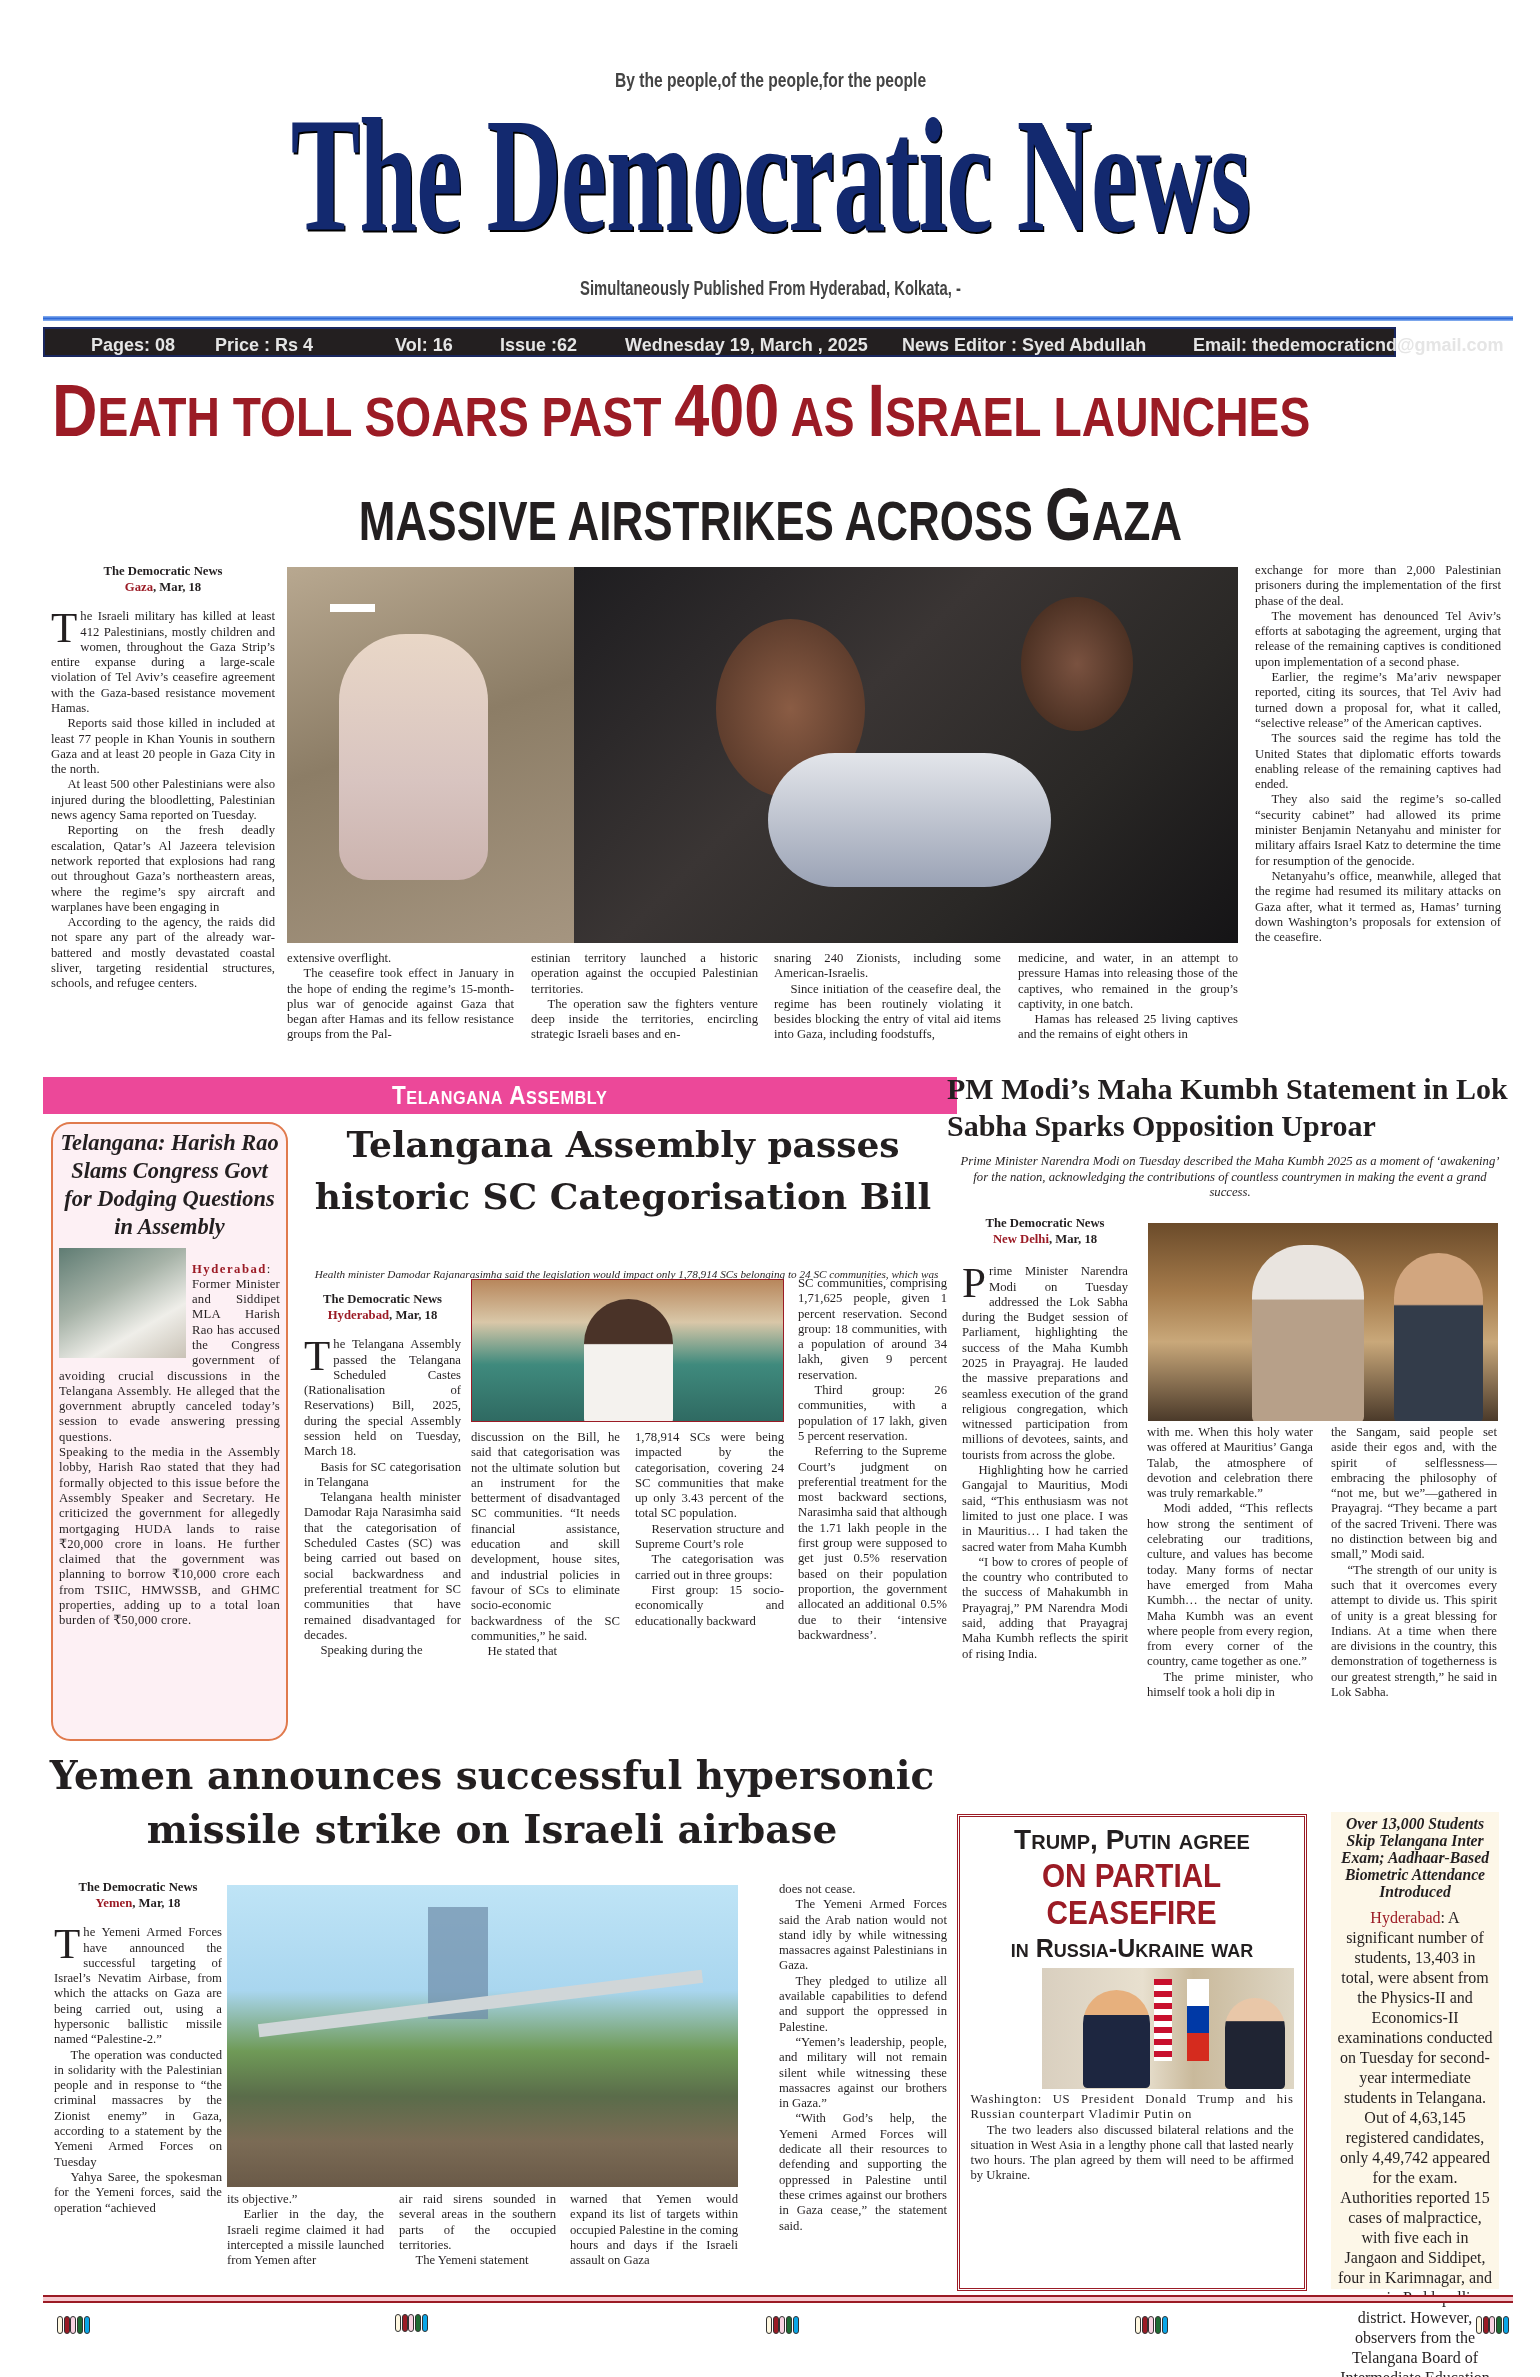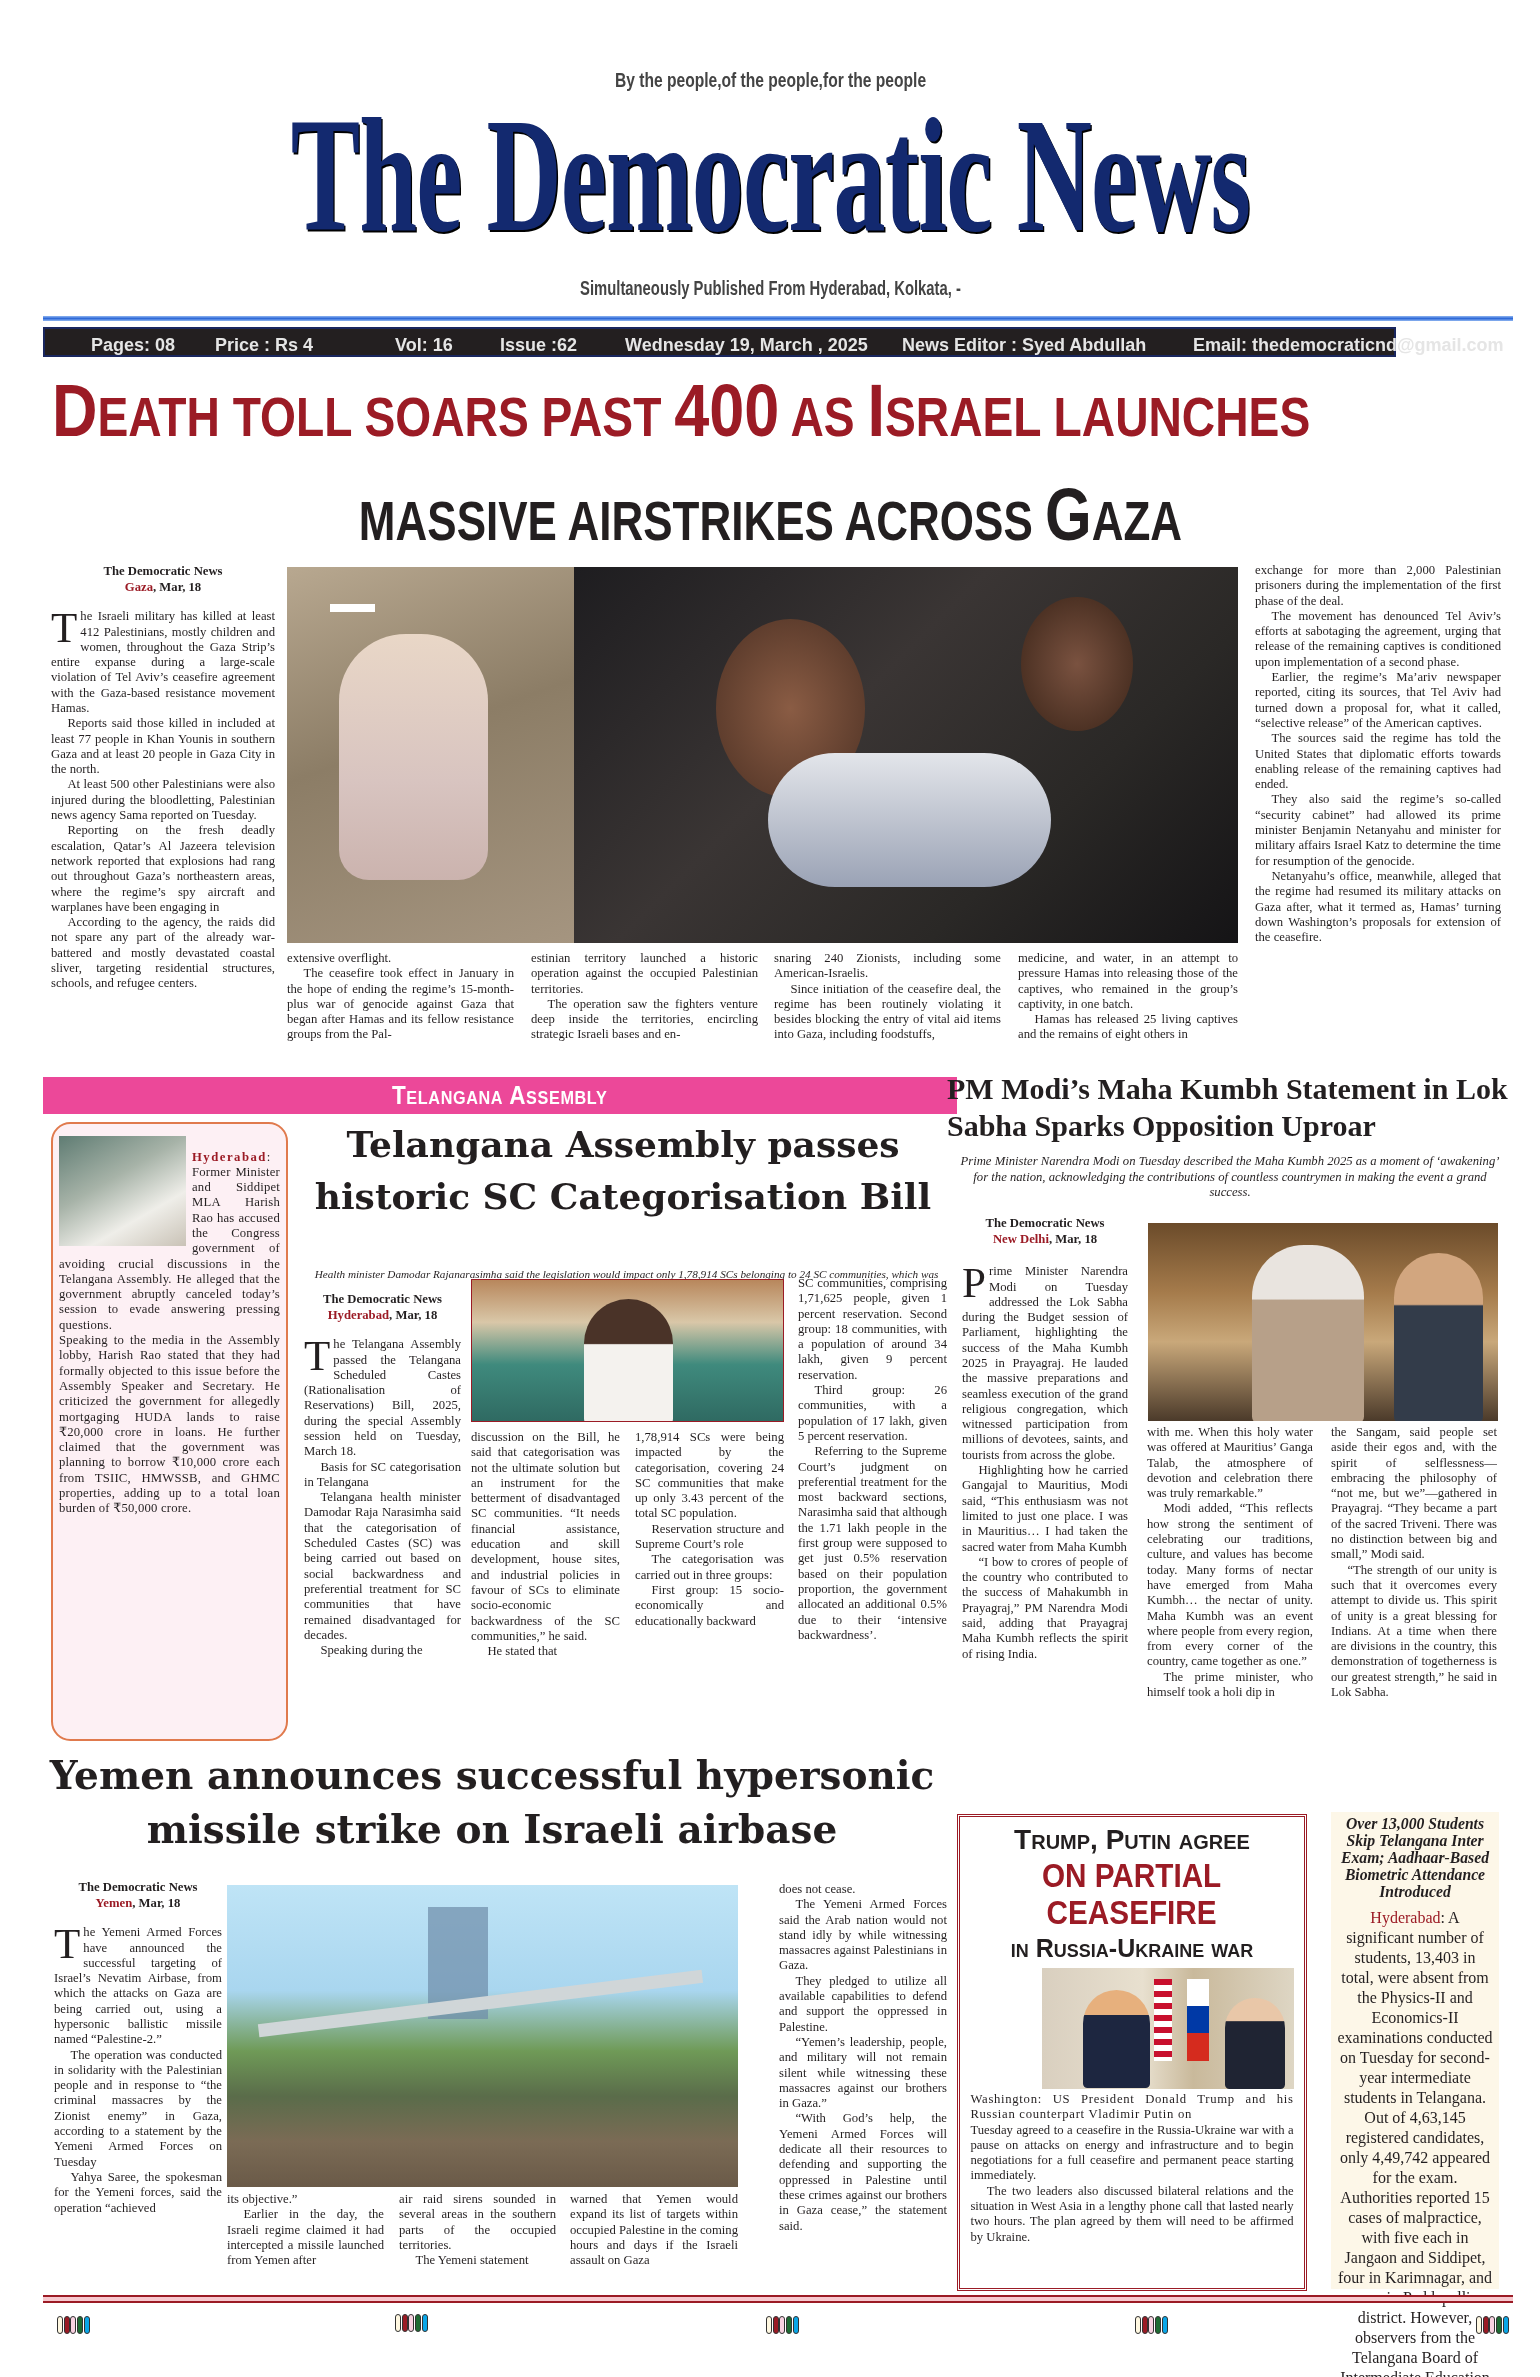--- a/index.html
+++ b/index.html
@@ -116,20 +116,21 @@
   <p>The movement has denounced Tel Aviv’s efforts at sabotaging the agreement, urging that release of the remaining captives is conditioned upon implementation of a second phase.</p>
   <p>Earlier, the regime’s Ma’ariv newspaper reported, citing its sources, that Tel Aviv had turned down a proposal for, what it called, “selective release” of the American captives.</p>
   <p>The sources said the regime has told the United States that diplomatic efforts towards enabling release of the remaining captives had ended.</p>
   <p>They also said the regime’s so-called “security cabinet” had allowed its prime minister Benjamin Netanyahu and minister for military affairs Israel Katz to determine the time for resumption of the genocide.</p>
   <p>Netanyahu’s office, meanwhile, alleged that the regime had resumed its military attacks on Gaza after, what it termed as, Hamas’ turning down Washington’s proposals for extension of the ceasefire.</p>
 </div>
 
 <div class="abs sect-bar"><span style="font-variant:small-caps">Telangana Assembly</span></div>
 
 <div class="abs sidebox">
+  <h3>Telangana: Harish Rao Slams Congress Govt for Dodging Questions in Assembly</h3>
   <div style="float:left;width:127px;height:110px;margin:7.5px 6px 3px 0;background:linear-gradient(150deg,#5f7c73 0%,#a7b3a8 40%,#efeee9 70%,#c9c2b6 100%)"></div>
   <div class="txt" style="margin-top:21px;letter-spacing:0.2px">
     <p class="noind"><b style="color:#9b1b25;letter-spacing:1.5px">Hyderabad</b><span>: Former Minister and Siddipet MLA Harish Rao has accused the Congress government of avoiding crucial discussions in the Telangana Assembly. He alleged that the government abruptly canceled today’s session to evade answering pressing questions.</span></p>
     <p class="noind">Speaking to the media in the Assembly lobby, Harish Rao stated that they had formally objected to this issue before the Assembly Speaker and Secretary. He criticized the government for allegedly mortgaging HUDA lands to raise ₹20,000 crore in loans. He further claimed that the government was planning to borrow ₹10,000 crore each from TSIIC, HMWSSB, and GHMC properties, adding up to a total loan burden of ₹50,000 crore.</p>
   </div>
 </div>
 
 <div class="abs sc-title">Telangana Assembly passes historic SC Categorisation Bill</div>
 <div class="abs sc-deck">Health minister Damodar Rajanarasimha said the legislation would impact only 1,78,914 SCs belonging to 24 SC communities, which was only 3.43% of the total SC population in Telangana.</div>
 
@@ -231,21 +232,20 @@
   <div class="tp-h2">ON PARTIAL CEASEFIRE</div>
   <div class="tp-h3" style="font-variant:small-caps">in Russia-Ukraine war</div>
   <div style="float:right;width:252px;height:121px;margin:3px 0 3px 7.5px;background:linear-gradient(90deg,#d9cfbf 0%,#e8e0cf 40%,#c9b99b 60%,#ded6c4 100%);position:relative">
     <div style="position:absolute;left:41px;top:22.4px;width:67px;height:98px;border-radius:34px 34px 4.5px 4.5px;background:linear-gradient(#e7b07d 0 25%,#1d2640 26%)"></div>
     <div style="position:absolute;left:183px;top:30px;width:60px;height:91px;border-radius:30px 30px 4.5px 4.5px;background:linear-gradient(#e9c7a8 0 25%,#1f2433 26%)"></div>
     <div style="position:absolute;left:112px;top:11.2px;width:18.6px;height:82px;background:repeating-linear-gradient(#c8102e 0 6px,#fff 6px 12px)"></div>
     <div style="position:absolute;left:145px;top:11.2px;width:22.4px;height:82px;background:linear-gradient(#fff 0 33%,#0039a6 33% 66%,#d52b1e 66%)"></div>
   </div>
   <div class="txt">
     <p class="noind" style="letter-spacing:0.7px">Washington: US President Donald Trump and his Russian counterpart Vladimir Putin on</p>
-    <p class="noind">Tuesday agreed to a ceasefire in the Russia-Ukraine war with a pause on attacks on energy and infrastructure and to begin negotiations for a full ceasefire and permanent peace starting immediately.</p>
     <p>The two leaders also discussed bilateral relations and the situation in West Asia in a lengthy phone call that lasted nearly two hours. The plan agreed by them will need to be affirmed by Ukraine.</p>
   </div>
 </div>
 
 <div class="abs stu-box">
   <h3>Over 13,000 Students Skip Telangana Inter Exam; Aadhaar-Based Biometric Attendance Introduced</h3>
   <div class="txt" style="margin-top:7.5px">
     <p class="noind"><span style="color:#9b1b25">Hyderabad</span><span>: A significant number of students, 13,403 in total, were absent from the Physics-II and Economics-II examinations conducted on Tuesday for second-year intermediate students in Telangana. Out of 4,63,145 registered candidates, only 4,49,742 appeared for the exam. Authorities reported 15 cases of malpractice, with five each in Jangaon and Siddipet, four in Karimnagar, and one in Peddapalli district. However, observers from the Telangana Board of Intermediate Education (TG BIE) who were deployed across Khammam, Wanaparthy, Siddipet, Nagarkurnool, and Hyderabad confirmed that the examinations were conducted smoothly.</span></p>
   </div>
 </div>

